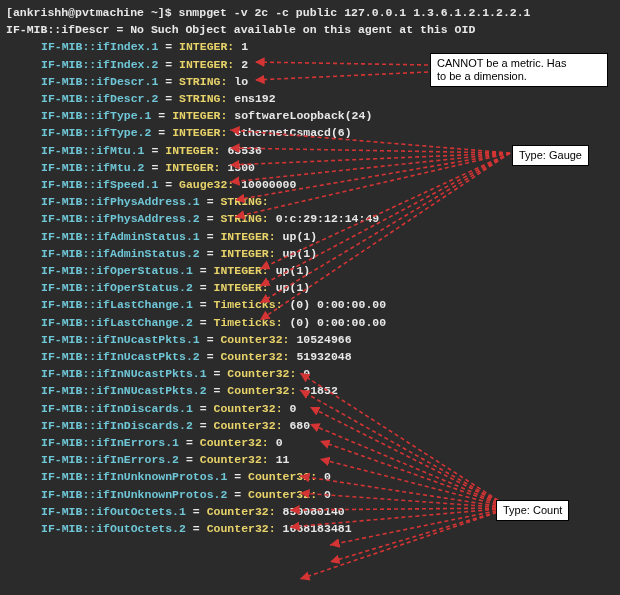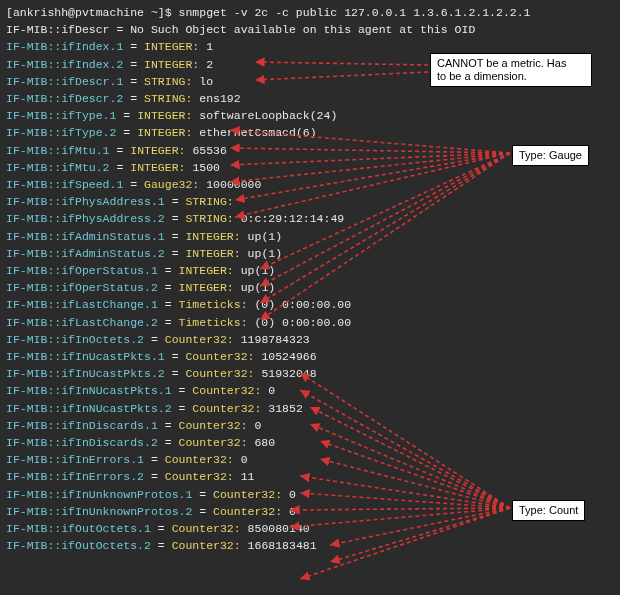--- a/index.html
+++ b/index.html
@@ -11,22 +11,22 @@
     font-size: 11.5px;
     overflow: hidden;
     position: relative;
     color: #cccccc;
   }
   .terminal {
     padding: 4px 6px;
     line-height: 17.2px;
     position: relative;
   }
-  .line { white-space: pre; }
-  .cy { color: #6fc6d6; } 
+  .line { white-space: pre; font-weight: bold; }
+  .cy { color: #6fc6d6; margin-left: 35px; } 
   .wh { color: #e8e8e8; } 
   .ye { color: #e8d36a; }
   svg.arrows { position: absolute; top:0; left:0; width:620px; height:595px; z-index:3; pointer-events:none;}
   .ann {
     position: absolute;
     background: #ffffff;
     color: #000000;
     border: 1px solid #000;
     font-family: Arial, sans-serif;
     font-size: 11px;
@@ -52,39 +52,38 @@
       <div class="line"><span class="cy">IF-MIB::ifMtu.2</span><span class="wh"> = </span><span class="ye">INTEGER: </span><span class="wh">1500</span></div>
       <div class="line"><span class="cy">IF-MIB::ifSpeed.1</span><span class="wh"> = </span><span class="ye">Gauge32: </span><span class="wh">10000000</span></div>
       <div class="line"><span class="cy">IF-MIB::ifPhysAddress.1</span><span class="wh"> = </span><span class="ye">STRING: </span><span class="wh"></span></div>
       <div class="line"><span class="cy">IF-MIB::ifPhysAddress.2</span><span class="wh"> = </span><span class="ye">STRING: </span><span class="wh">0:c:29:12:14:49</span></div>
       <div class="line"><span class="cy">IF-MIB::ifAdminStatus.1</span><span class="wh"> = </span><span class="ye">INTEGER: </span><span class="wh">up(1)</span></div>
       <div class="line"><span class="cy">IF-MIB::ifAdminStatus.2</span><span class="wh"> = </span><span class="ye">INTEGER: </span><span class="wh">up(1)</span></div>
       <div class="line"><span class="cy">IF-MIB::ifOperStatus.1</span><span class="wh"> = </span><span class="ye">INTEGER: </span><span class="wh">up(1)</span></div>
       <div class="line"><span class="cy">IF-MIB::ifOperStatus.2</span><span class="wh"> = </span><span class="ye">INTEGER: </span><span class="wh">up(1)</span></div>
       <div class="line"><span class="cy">IF-MIB::ifLastChange.1</span><span class="wh"> = </span><span class="ye">Timeticks: </span><span class="wh">(0) 0:00:00.00</span></div>
       <div class="line"><span class="cy">IF-MIB::ifLastChange.2</span><span class="wh"> = </span><span class="ye">Timeticks: </span><span class="wh">(0) 0:00:00.00</span></div>
-      <div class="line"><span class="cy">IF-MIB::ifInOctets.2</span><span class="wh"> = </span><span class="ye">Counter32: </span><span class="wh">1198784323</span></div>
       <div class="line"><span class="cy">IF-MIB::ifInUcastPkts.1</span><span class="wh"> = </span><span class="ye">Counter32: </span><span class="wh">10524966</span></div>
       <div class="line"><span class="cy">IF-MIB::ifInUcastPkts.2</span><span class="wh"> = </span><span class="ye">Counter32: </span><span class="wh">51932048</span></div>
       <div class="line"><span class="cy">IF-MIB::ifInNUcastPkts.1</span><span class="wh"> = </span><span class="ye">Counter32: </span><span class="wh">0</span></div>
       <div class="line"><span class="cy">IF-MIB::ifInNUcastPkts.2</span><span class="wh"> = </span><span class="ye">Counter32: </span><span class="wh">31852</span></div>
       <div class="line"><span class="cy">IF-MIB::ifInDiscards.1</span><span class="wh"> = </span><span class="ye">Counter32: </span><span class="wh">0</span></div>
       <div class="line"><span class="cy">IF-MIB::ifInDiscards.2</span><span class="wh"> = </span><span class="ye">Counter32: </span><span class="wh">680</span></div>
       <div class="line"><span class="cy">IF-MIB::ifInErrors.1</span><span class="wh"> = </span><span class="ye">Counter32: </span><span class="wh">0</span></div>
       <div class="line"><span class="cy">IF-MIB::ifInErrors.2</span><span class="wh"> = </span><span class="ye">Counter32: </span><span class="wh">11</span></div>
       <div class="line"><span class="cy">IF-MIB::ifInUnknownProtos.1</span><span class="wh"> = </span><span class="ye">Counter32: </span><span class="wh">0</span></div>
       <div class="line"><span class="cy">IF-MIB::ifInUnknownProtos.2</span><span class="wh"> = </span><span class="ye">Counter32: </span><span class="wh">0</span></div>
       <div class="line"><span class="cy">IF-MIB::ifOutOctets.1</span><span class="wh"> = </span><span class="ye">Counter32: </span><span class="wh">850080140</span></div>
       <div class="line"><span class="cy">IF-MIB::ifOutOctets.2</span><span class="wh"> = </span><span class="ye">Counter32: </span><span class="wh">1668183481</span></div>
     </div>
 </div>
 
-<div class="ann" style="top:53px; left:430px; width:162px;"><span>CANNOT be a metric. Has<br>to be a dimension.</span></div>
+<div class="ann" style="top:53px; left:430px; width:178px;"><span>CANNOT be a metric. Has<br>to be a dimension.</span></div>
 <div class="ann" style="top:145px; left:512px;text-align:center;"><span>Type: Gauge</span></div>
-<div class="ann" style="top:500px; left:512px;"><span>Type: Count</span></div>
+<div class="ann" style="top:500px; left:496px;"><span>Type: Count</span></div>
 
 <svg class="arrows">
   <defs>
     <marker id="ah" markerWidth="8" markerHeight="8" refX="6" refY="3" orient="auto">
       <path d="M0,0 L6,3 L0,6 Z" fill="#d43434"></path>
     </marker>
   </defs>
   <g stroke="#d43434" stroke-width="1.6" fill="none" marker-end="url(#ah)" stroke-dasharray="4 3">
 
     <line x1="428" y1="65" x2="255" y2="62"></line>

